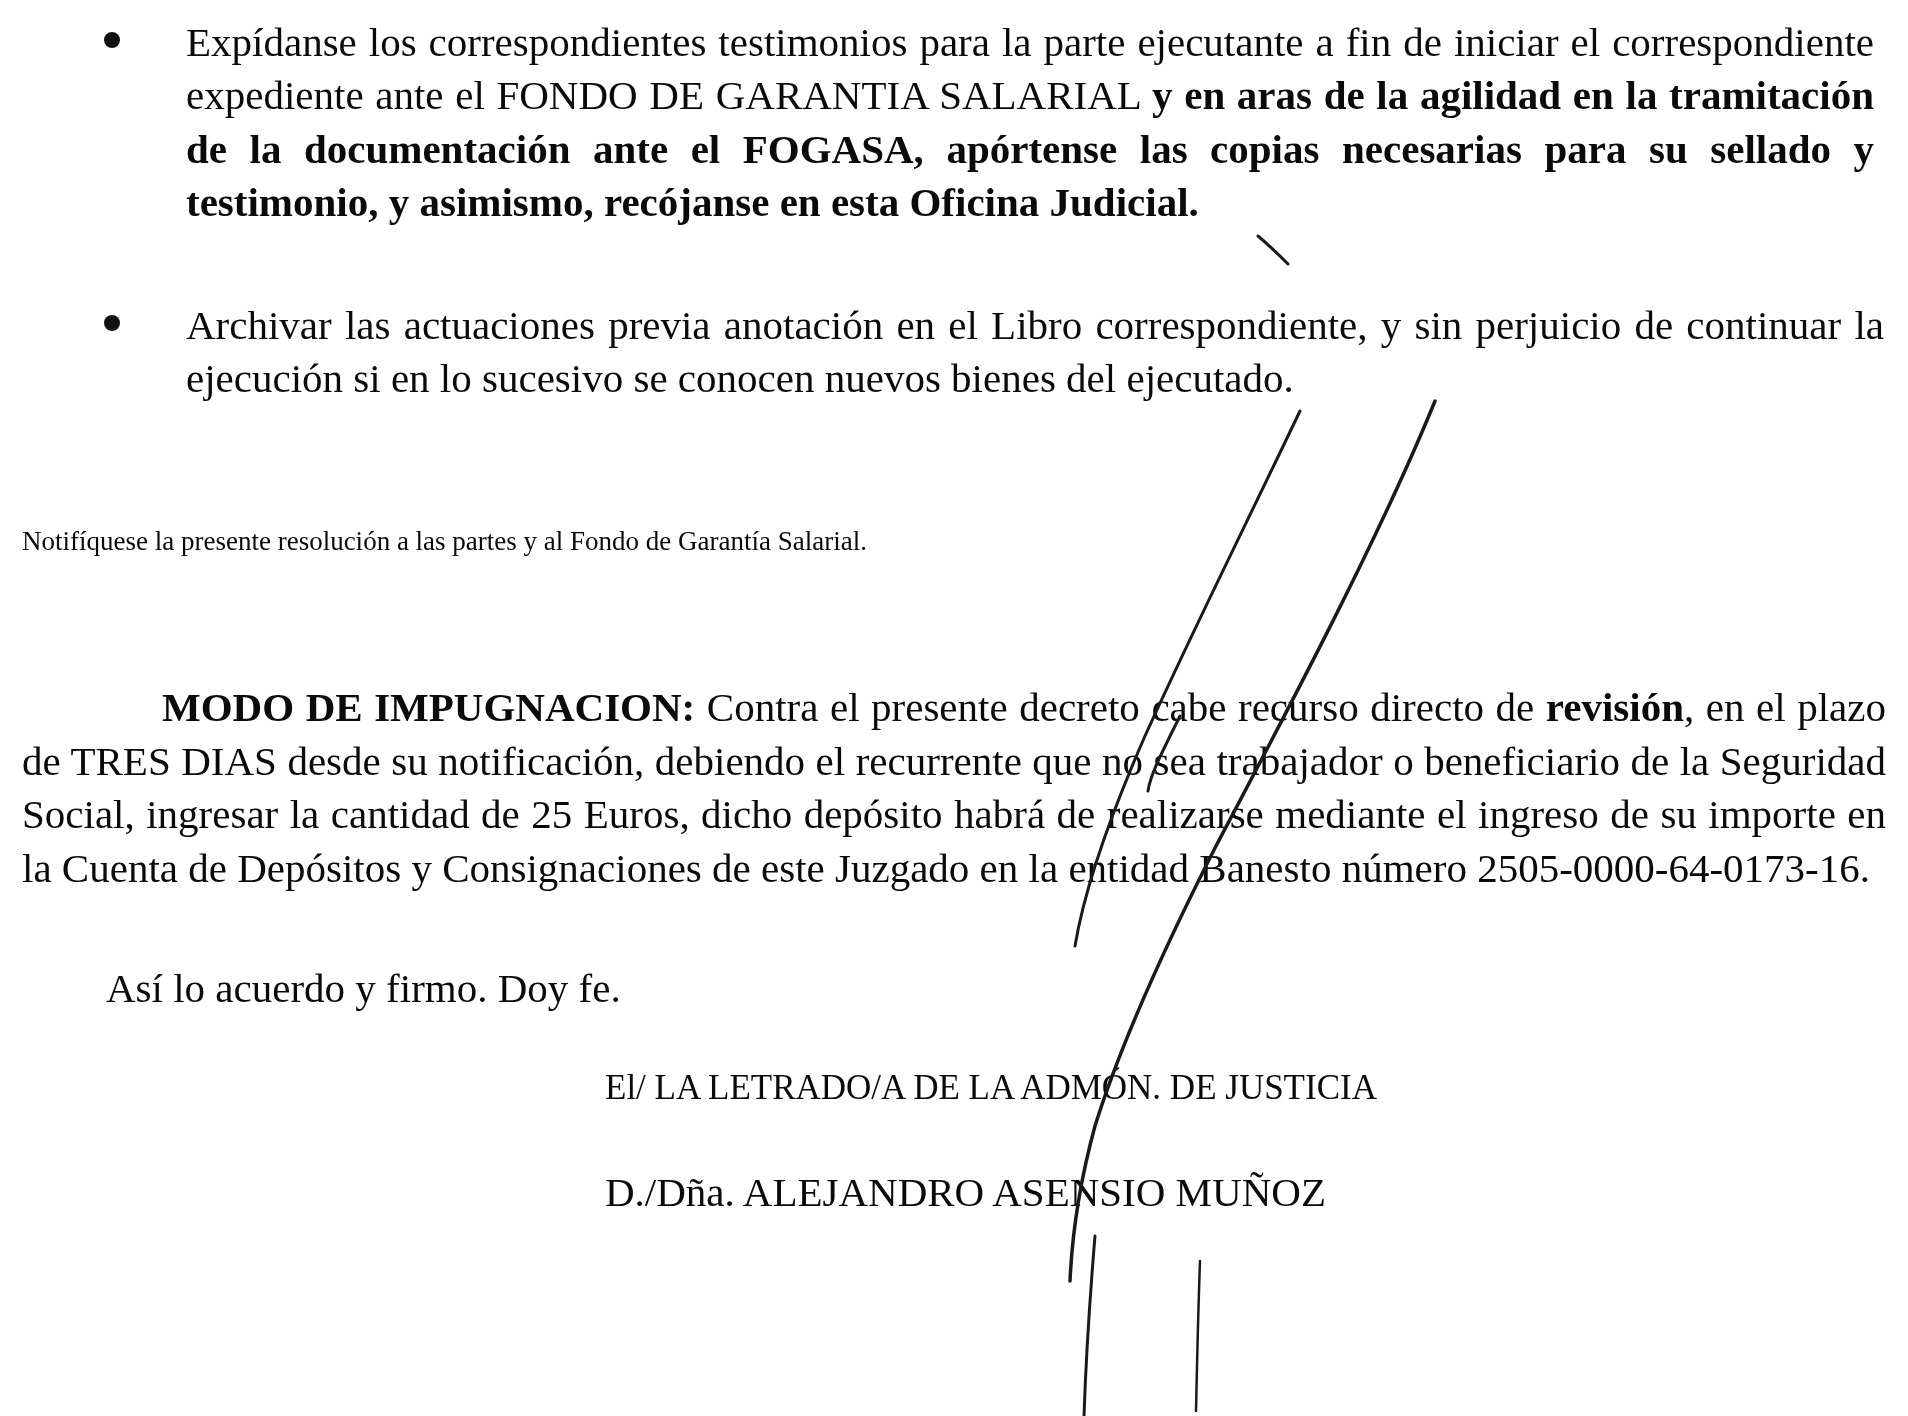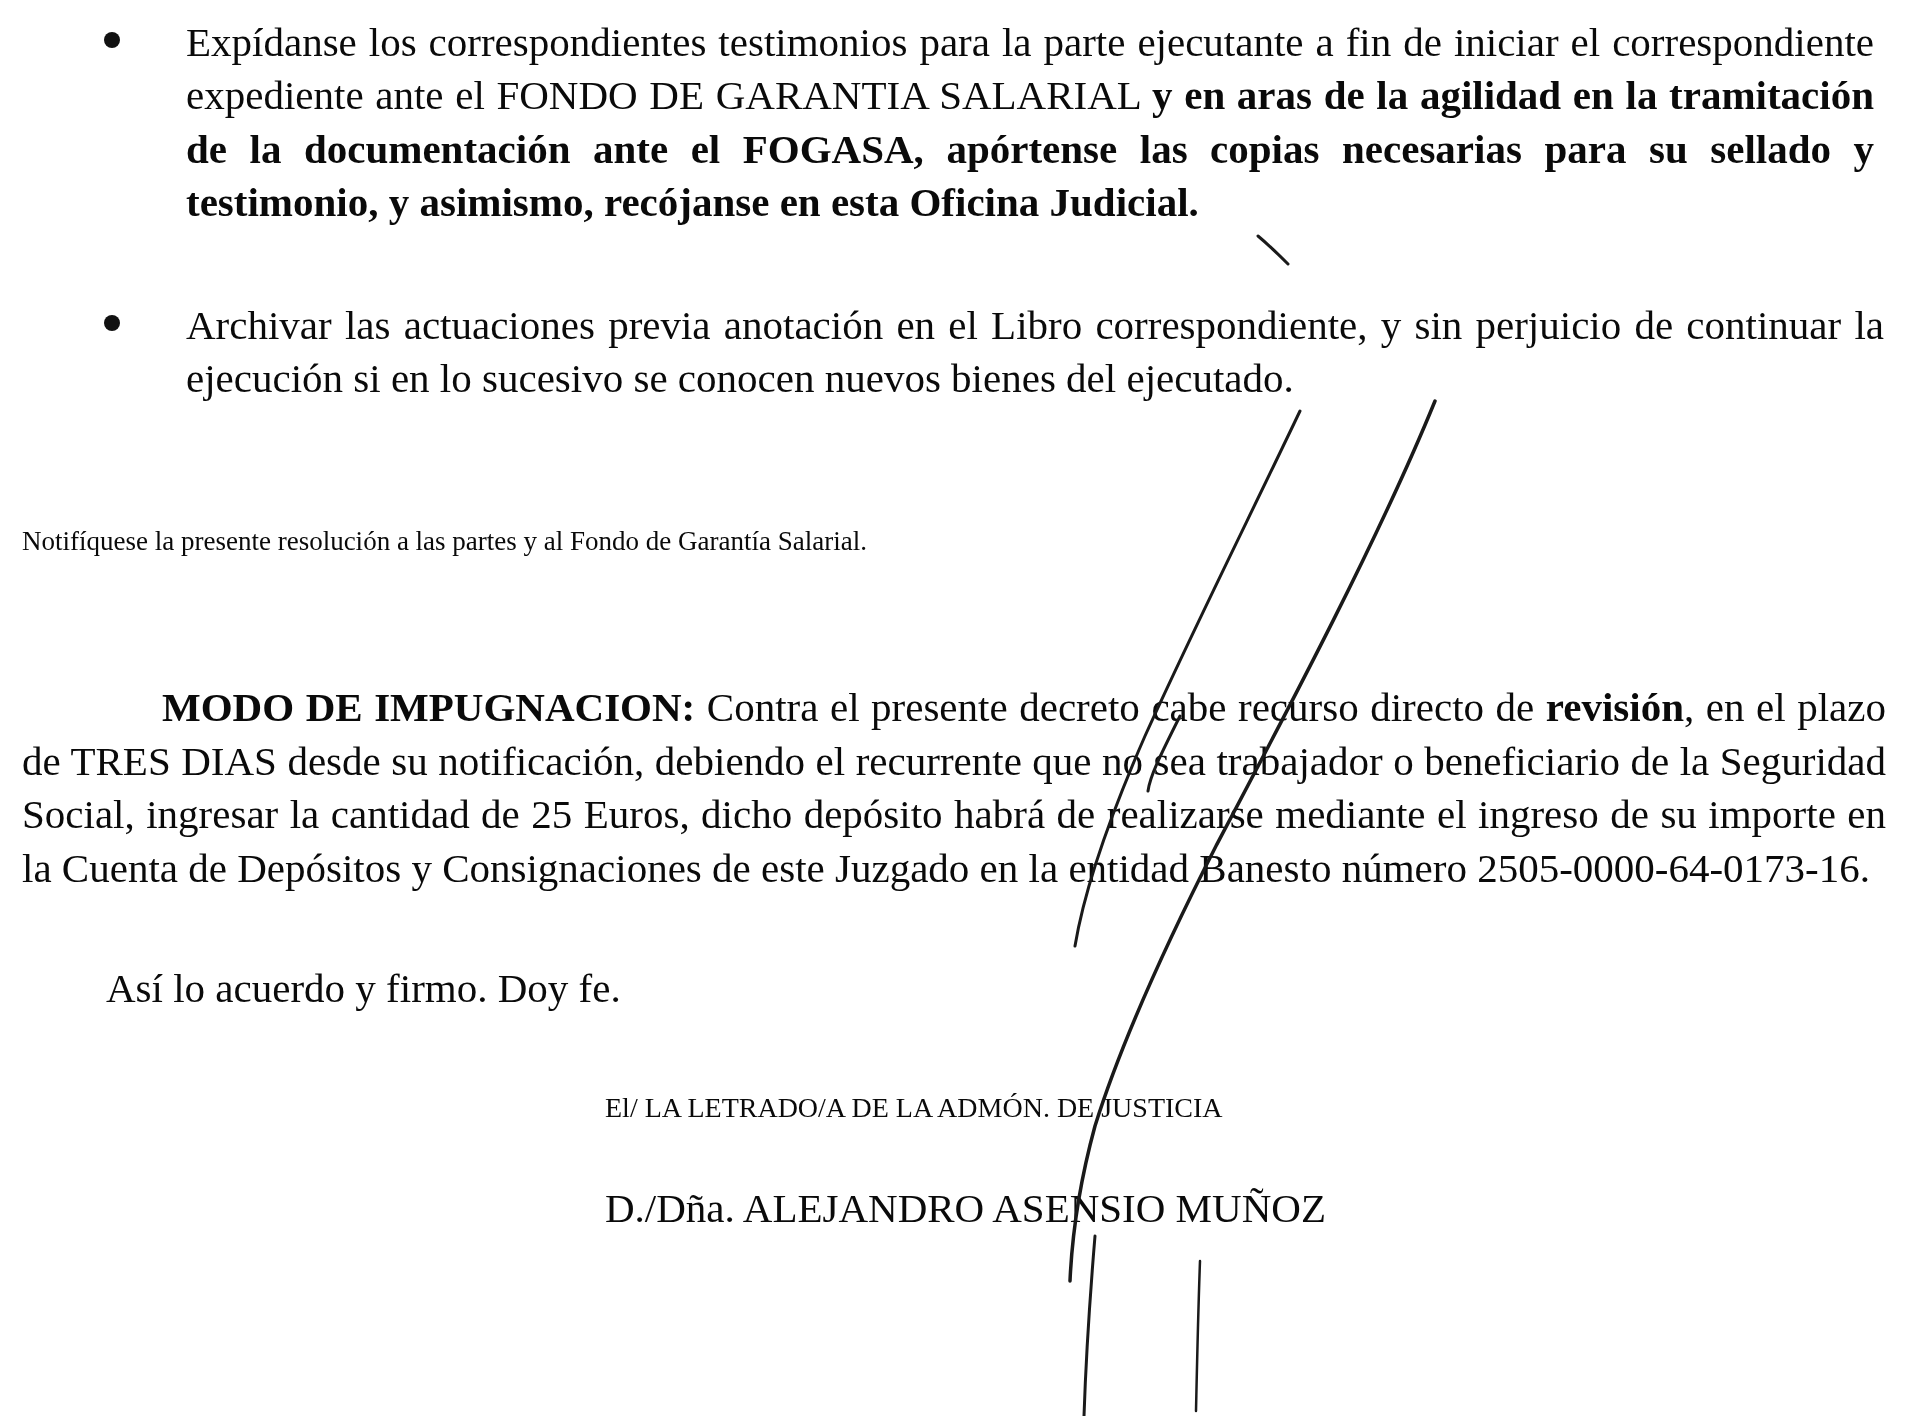--- a/index.html
+++ b/index.html
@@ -66,22 +66,22 @@
     padding-left: 22px;
     padding-right: 22px;
   }
   .impugnacion .indent { display: inline-block; width: 140px; }
   .asi {
     margin-top: 68px;
     font-size: 41px;
     padding-left: 106px;
   }
   .sign-role {
-    margin-top: 80px;
-    font-size: 28px;
+    margin-top: 56px;
+    font-size: 35px;
     padding-left: 605px;
   }
   .sign-name {
     margin-top: 60px;
     font-size: 41px;
     padding-left: 605px;
     font-family: Liberation Serif, serif;
   }
   
   .strokes {

